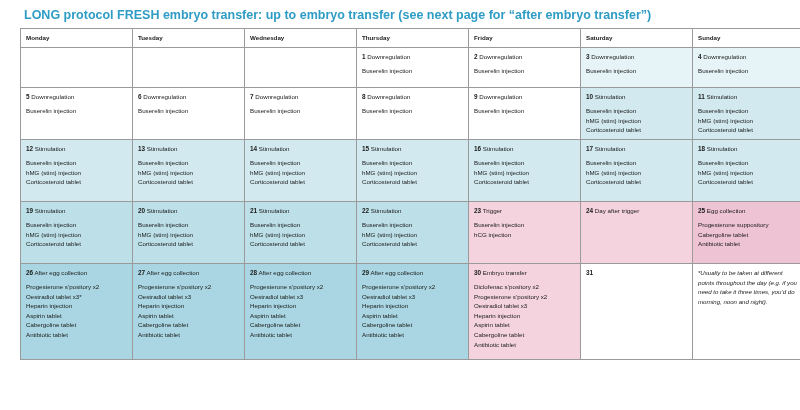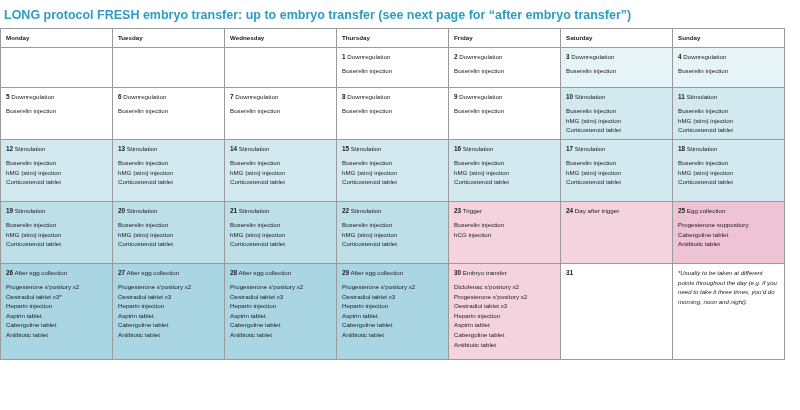--- a/index.html
+++ b/index.html
@@ -6,21 +6,21 @@
   body{
     width:800px;height:410px;
     background:#ffffff;
     font-family:"Liberation Sans", sans-serif;
     color:#1a1a1a;
     overflow:hidden;
   }
   .page{
     width:800px;height:410px;
     box-sizing:border-box;
-    padding:6px 8px 4px 0;
+    padding:6px 8px 4px 20px;
     display:flex;flex-direction:column;
   }
   .title{
     color:#2e9cc4;
     font-size:12.5px;
     font-weight:bold;
     line-height:1.15;
     padding:2px 2px 6px 4px;
     white-space:nowrap;
   }

